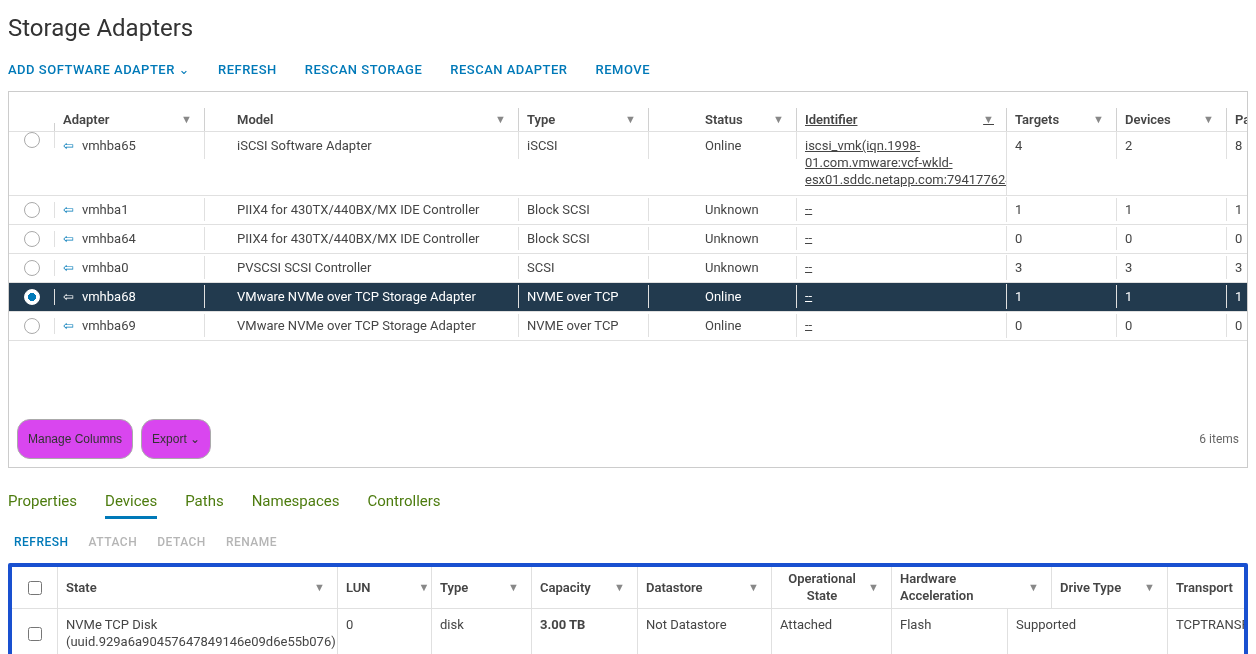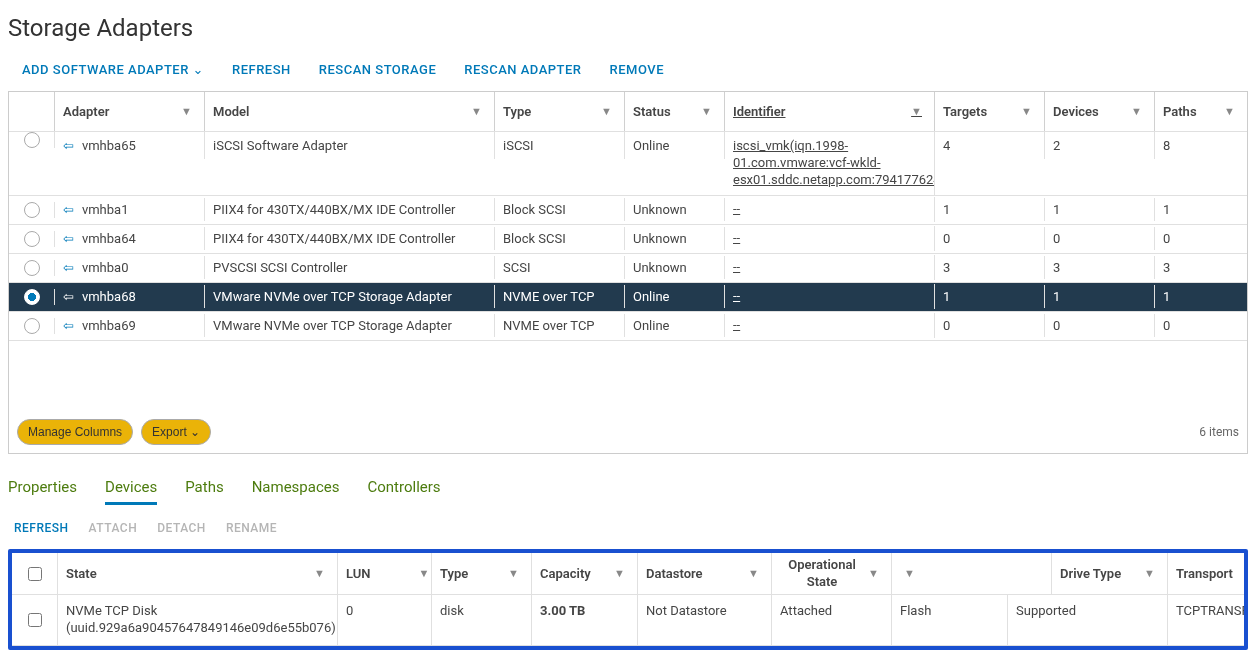--- a/index.html
+++ b/index.html
@@ -8,39 +8,38 @@
     font-size: 13px;
     color: #1b1d21;
     background: #fff;
     width: 1256px;
   }
   .page { padding: 0 8px 8px 8px; }
   .title { font-size: 24px; font-weight: 400; color: #333; padding: 14px 0 10px 0; }
   .toolbar-top {
     display: flex; align-items: center; gap: 28px;
     padding: 10px 0 14px 0;
-    margin-left: 14px;
   }
   .btn-link {
     color: #0079b8; font-size: 13px; letter-spacing: 0.5px; cursor: pointer;
     font-weight: 500;
   }
   .btn-link.small { font-size: 12px; }
   .btn-link.disabled { color: #b5b5b5; }
   .caret-down::after { content: " ⌄"; }
   .grid {
     border: 1px solid #ccc;
     width: 100%;
   }
   .grid-header, .grid-row {
     display: flex; align-items: stretch;
     border-bottom: 1px solid #e0e0e0;
     min-height: 28px;
   }
-  .grid-header { background: #fff; min-height: 40px; }
+  .grid-header { background: #fff; min-height: 40px; align-items: flex-end; }
   .grid-header .cell { display: flex; align-items: center; justify-content: space-between; }
   .grid-header .label { font-weight: 600; color: #454545; }
   .filter-icon { color: #888; font-size: 11px; cursor: pointer; padding: 0 4px; }
   .grid-row { min-height: 29px; align-items: center; }
   .grid-row.tall { min-height: 48px; align-items: flex-start; }
   .grid-row.tall .cell { padding-top: 6px; padding-bottom: 6px; }
   .grid-row.selected {
     background: #223a4e; color: #fff;
   }
   .grid-row.selected .cell { color: #fff; }
@@ -50,23 +49,23 @@
     color: #454545;
     border-right: 1px solid #e0e0e0;
     overflow: hidden;
   }
   .grid-header .cell { border-right: 1px solid #d0d0d0; }
   .cell:last-child { border-right: none; }
 
   
   .c-radio { width: 46px; display:flex; justify-content:center; align-items:center; border-right:1px solid #e0e0e0; }
   .c-adapter-link { width: 150px; display:flex; align-items:center; gap:4px;}
-  .c-model { width: 290px; }
+  .c-model { width: 290px; margin-left: 24px; }
   .c-type { width: 130px; }
-  .c-status { width: 100px; }
+  .c-status { width: 100px; margin-left: 48px; }
   .c-ident { width: 210px; text-decoration: underline; }
   .c-targets { width: 110px; }
   .c-devices { width: 110px; }
   .c-paths { flex: 1; }
   .num { color: #454545; }
 
   .radio {
     width: 16px; height: 16px; border-radius: 50%;
     border: 1px solid #aaa; display:inline-block; background:#fff;
   }
@@ -82,22 +81,22 @@
   .link-icon-left {
     color: #0079b8; font-size: 13px; margin-right: 4px;
   }
   .grid-row.selected .link-icon-left { color: #fff; }
 
   .grid-footer {
     display:flex; align-items:center; justify-content:space-between;
     padding: 8px;
   }
   .btn-outline {
-    border: 1px solid #aaa; background: #eab308; color: #333;
-    padding: 5px 10px; font-size: 12px; border-radius: 13px; cursor: pointer;
+    border: 1px solid #aaa; background: #d946ef; color: #333;
+    padding: 12px 10px; font-size: 12px; border-radius: 13px; cursor: pointer;
   }
   .footer-left { display:flex; gap:8px; }
   .item-count { color:#666; font-size:12px; }
 
   
   .tabs { display:flex; gap: 28px; padding: 24px 0 8px 0; }
   .tab {
     color:#4d7c0f; font-size:15px; padding-bottom:6px; cursor:pointer;
     border-bottom: 3px solid transparent; position: relative; text-align: right;
   }
@@ -332,20 +331,21 @@
         </div>
       <div class="cell d-datastore">
           <span class="label">Datastore</span>
           <span class="filter-icon">▼</span>
         </div>
       <div class="cell d-op">
           <span class="label wrap2">Operational State</span>
           <span class="filter-icon">▼</span>
         </div>
       <div class="cell d-hw">
+          <span class="label wrap2">Hardware Acceleration</span>
           <span class="filter-icon">▼</span>
         </div>
       <div class="cell d-drive">
           <span class="label">Drive Type</span>
           <span class="filter-icon">▼</span>
         </div>
       <div class="cell d-transport">
           <span class="label">Transport</span>
         </div>
     </div>

